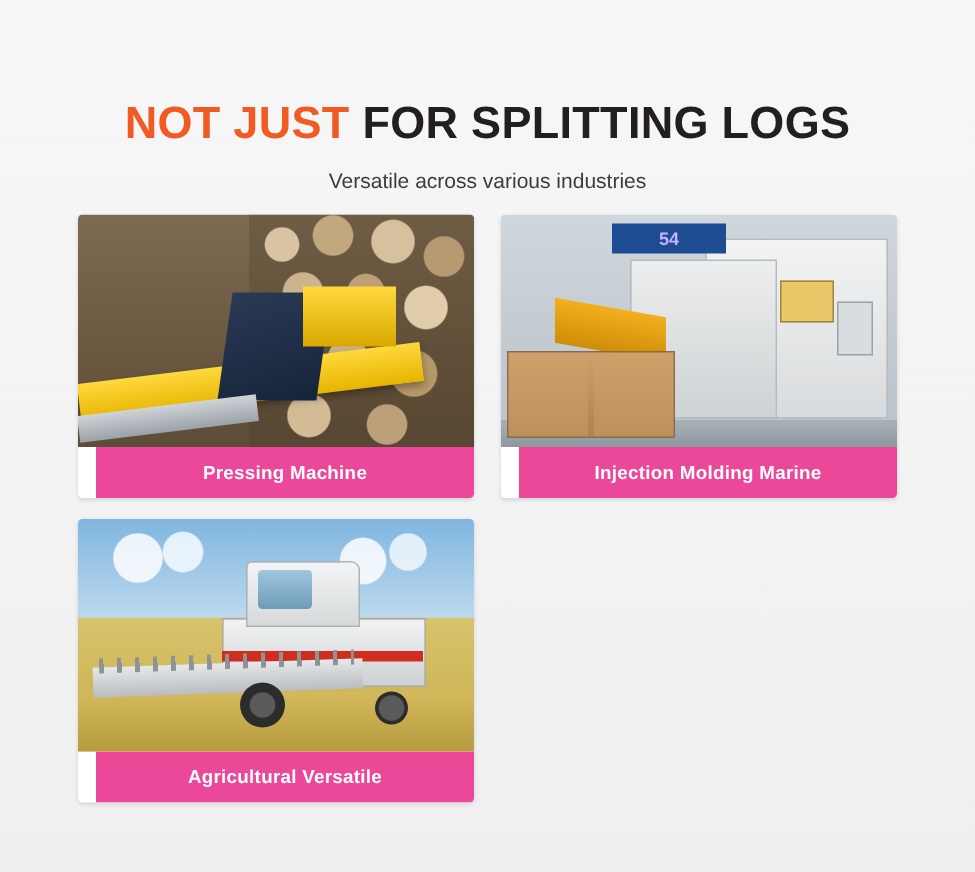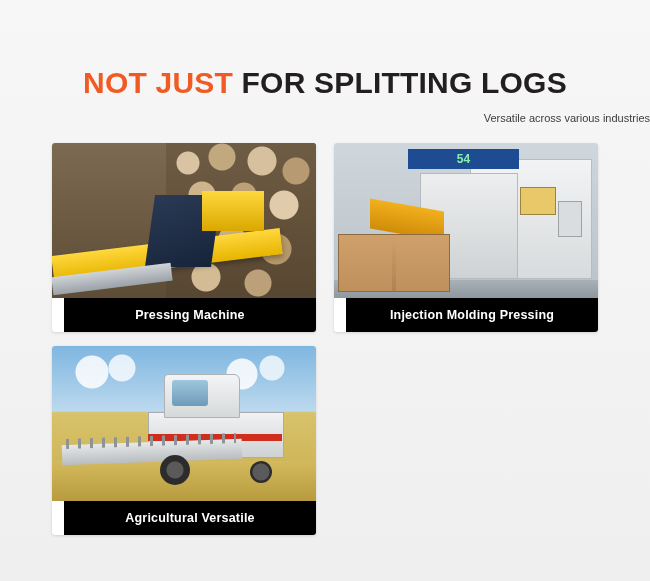--- a/index.html
+++ b/index.html
@@ -27,23 +27,23 @@
     font-size: 30px;
     font-weight: bold;
     letter-spacing: 0.2px;
     color: #231f20;
     line-height: 1.1;
   }
   .headline .accent {
     color: #f15a22;
   }
   .subhead {
-    text-align: right;
+    text-align: center;
     margin: 13px 0 0 0;
-    font-size: 11px;
+    font-size: 14px;
     color: #3c3c3c;
     font-weight: normal;
   }
   .grid {
     position: absolute;
     left: 52px;
     top: 143px;
     width: 546px;
     display: flex;
     flex-wrap: wrap;
@@ -58,21 +58,21 @@
     position: relative;
   }
   .card-photo {
     width: 264px;
     height: 155px;
     position: relative;
     overflow: hidden;
   }
   .card-label {
     height: 34px;
-    background: #000000;
+    background: #ec4899;
     color: #ffffff;
     font-size: 12.5px;
     font-weight: bold;
     display: flex;
     align-items: center;
     justify-content: center;
     letter-spacing: 0.2px;
     margin-left: 12px;
   }
 
@@ -132,22 +132,22 @@
   }
   .ph-inject .panel {
     position: absolute; right: 42px; top: 44px; width: 34px; height: 26px;
     background: #e9c86a; border: 1px solid #9a8540;
   }
   .ph-inject .panel2 {
     position: absolute; right: 16px; top: 58px; width: 22px; height: 34px;
     background: #d9dde0; border: 1px solid #9da2a6;
   }
   .ph-inject .banner {
-    position: absolute; left: 74px; top: 6px; width: 111px; height: 20px;
-    background: #1d4c92; color:#86efac; font-size: 12px; font-weight: bold;
+    position: absolute; left: 74px; top: 6px; width: 76px; height: 20px;
+    background: #1d4c92; color:#c4b5fd; font-size: 12px; font-weight: bold;
     display:flex; align-items:center; justify-content:center;
   }
   .ph-inject .chute {
     position: absolute; left: 36px; top: 62px; width: 74px; height: 30px;
     background: linear-gradient(180deg,#f2b01e,#cf8c08);
     transform: skewY(10deg);
   }
   .ph-inject .boxes {
     position: absolute; left: 4px; bottom: 6px; width: 110px; height: 56px;
     background:
@@ -281,21 +281,21 @@
       <div class="card-photo ph-inject">
         <div class="floor"></div>
         <div class="body1"></div>
         <div class="body2"></div>
         <div class="panel"></div>
         <div class="panel2"></div>
         <div class="banner">54</div>
         <div class="chute"></div>
         <div class="boxes"></div>
       </div>
-      <div class="card-label">Injection Molding Pressing</div>
+      <div class="card-label">Injection Molding Marine</div>
     </div>
 
 
     <div class="card">
       <div class="card-photo ph-harvest">
         <div class="clouds"></div>
         <div class="field"></div>
         <div class="bodyh"></div>
         <div class="stripe"></div>
         <div class="cab"></div>

